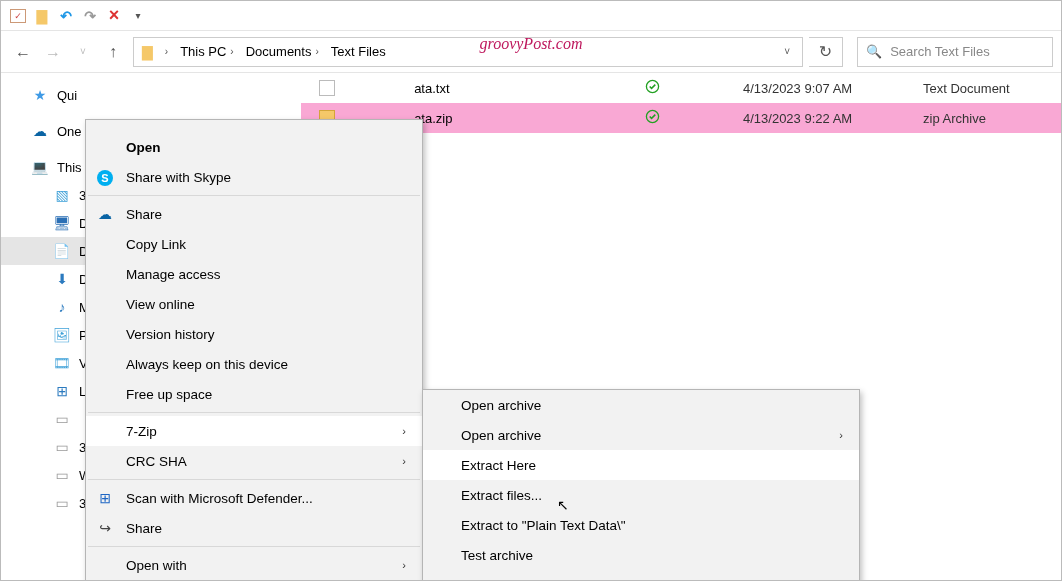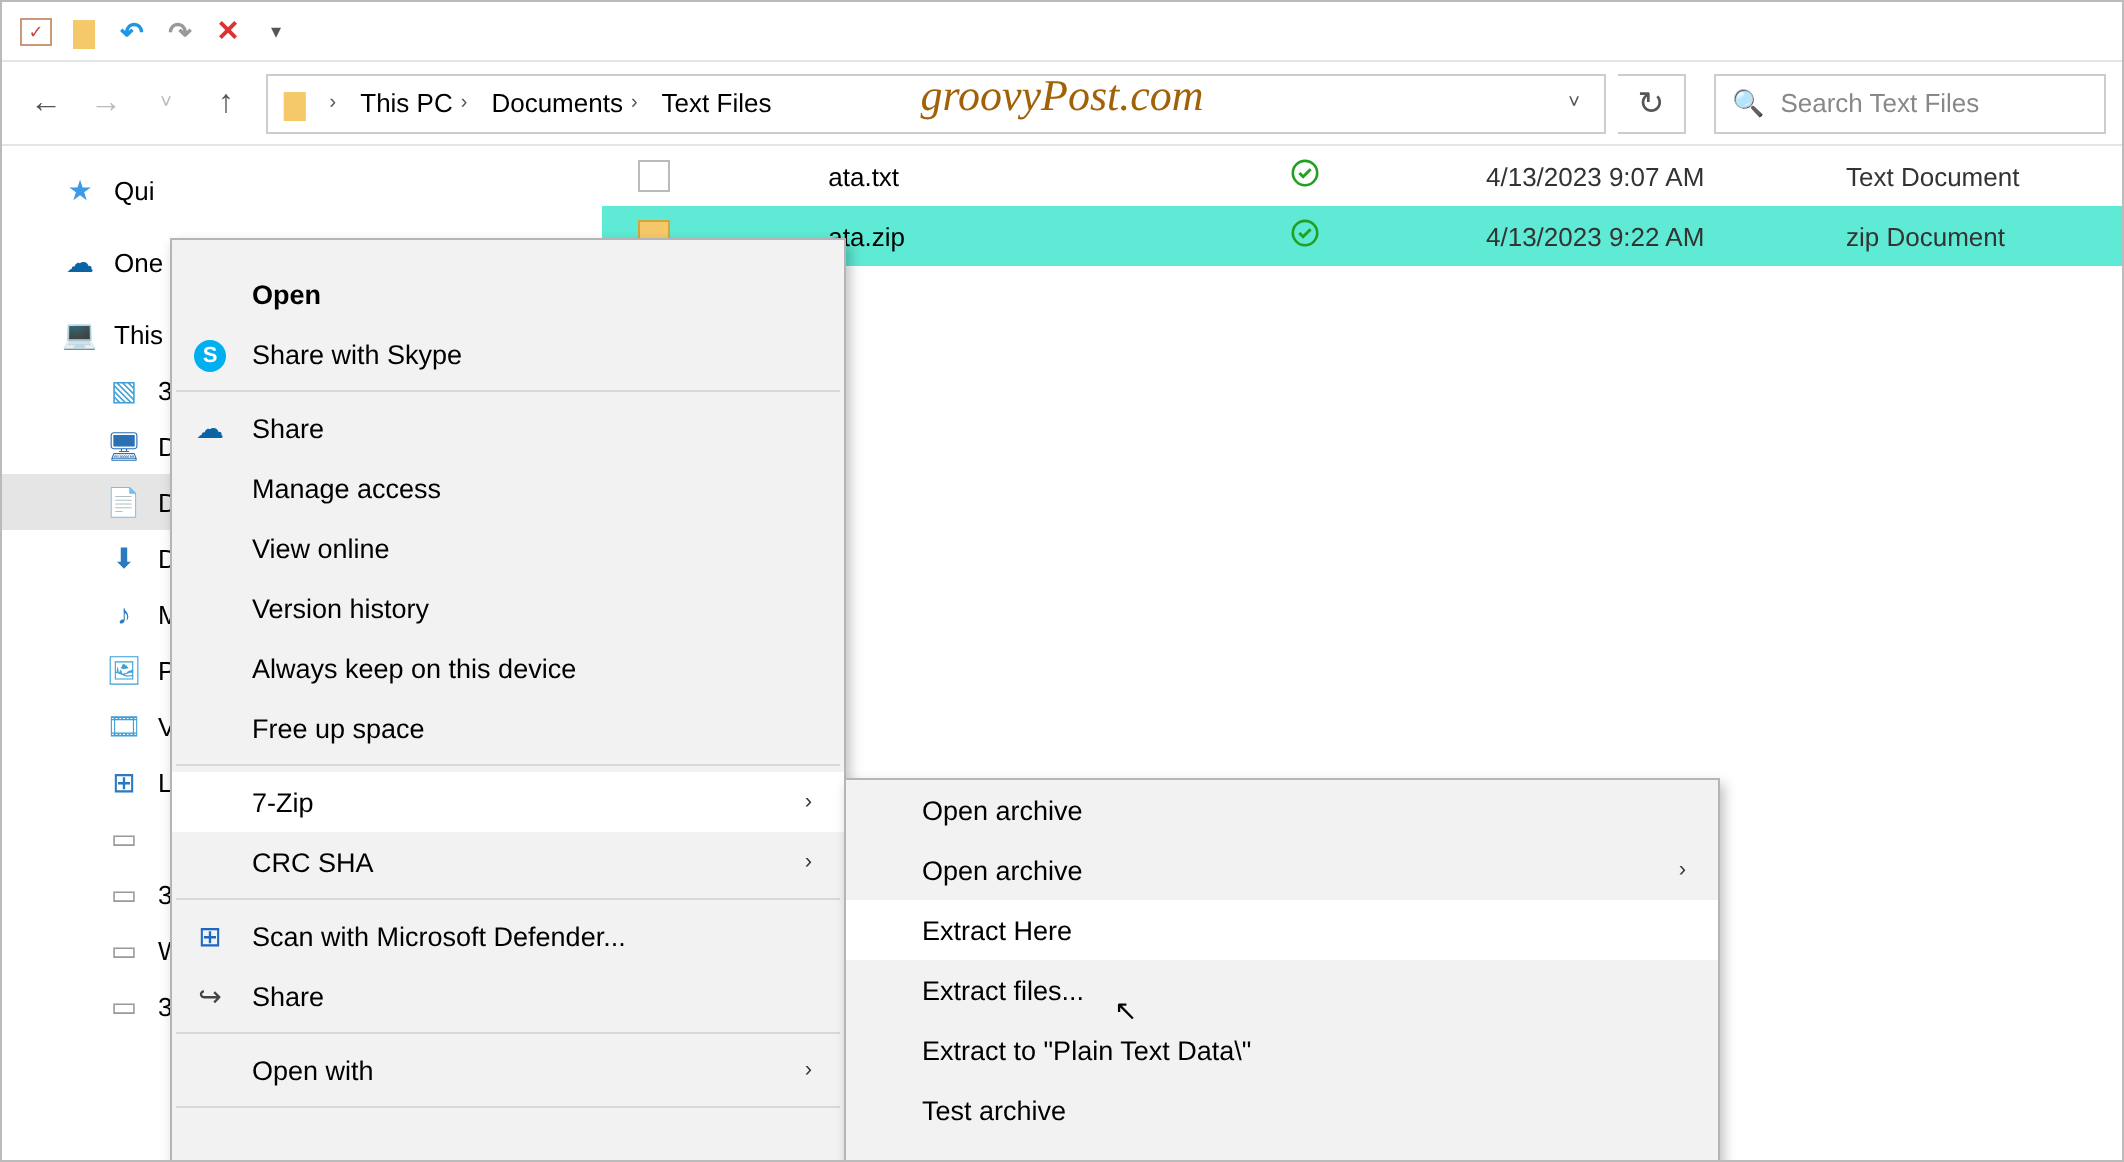--- a/index.html
+++ b/index.html
@@ -1,19 +1,19 @@
 <!DOCTYPE html>
 <html><head>
 <meta charset="utf-8">
 <style>
   * { box-sizing: border-box; margin: 0; padding: 0; font-family: "Segoe UI", Tahoma, sans-serif; }
   body { width: 1062px; height: 581px; background: #fff; overflow: hidden; position: relative; border: 1px solid #bbb; }
   .qat { height: 30px; background: #fff; border-bottom: 1px solid #e5e5e5; display: flex; align-items: center; padding: 0 6px; gap: 2px; }
   .qat-btn { width: 22px; height: 22px; display: flex; align-items: center; justify-content: center; font-size: 14px; }
-  .watermark { position: absolute; left: 50%; top: 34px; transform: translateX(-50%); color: #a16207; font-style: italic; font-family: Georgia, serif; font-size: 22px; pointer-events: none; z-index: 5; }
+  .watermark { position: absolute; left: 50%; top: 34px; transform: translateX(-50%); color: #be185d; font-style: italic; font-family: Georgia, serif; font-size: 16px; pointer-events: none; z-index: 5; }
   .navbar { height: 42px; display: flex; align-items: center; padding: 0 8px; gap: 6px; border-bottom: 1px solid #e5e5e5; }
   .nav-arrows { display: flex; align-items: center; gap: 2px; }
   .nav-btn { width: 28px; height: 28px; display: flex; align-items: center; justify-content: center; color: #555; font-size: 16px; }
   .nav-btn.disabled { color: #bbb; }
   .addr { flex: 1; border: 1px solid #ccc; height: 30px; display: flex; align-items: center; padding: 0 4px; gap: 4px; }
   .addr .folder-ico { color: #f5c869; font-size: 14px; padding: 0 4px; }
   .crumb { display: flex; align-items: center; gap: 4px; font-size: 13px; color: #000; padding: 2px 4px; }
   .crumb .chev { color: #555; font-size: 10px; }
   .addr-drop { margin-left: auto; color: #555; font-size: 10px; padding: 0 8px; }
   .refresh-box { width: 34px; height: 30px; border: 1px solid #ccc; border-left: none; display: flex; align-items: center; justify-content: center; color: #555; }
@@ -26,21 +26,21 @@
   .side-ico { width: 18px; text-align: center; font-size: 14px; }
   .main { flex: 1; position: relative; }
   .cols { display: flex; border-bottom: 1px solid #e8e8e8; height: 34px; align-items: center; font-size: 13px; color: #444; }
   .col { border-right: 1px solid #f0f0f0; padding: 0 12px; height: 100%; display: flex; align-items: center; }
   .col.name { width: 332px; padding-left: 18px; }
   .col.name .sort { margin-left: auto; margin-right: 140px; font-size: 9px; color: #777; }
   .col.status { width: 98px; }
   .col.date { width: 180px; }
   .col.type { flex: 1; }
   .row { display: flex; height: 30px; align-items: center; font-size: 13px; }
-  .row.selected { background: #5eead4; }
+  .row.selected { background: #f9a8d4; }
   .cell { padding: 0 12px; }
   .cell.name { width: 332px; display: flex; align-items: center; gap: 5px; padding-left: 18px; }
   .cell.status { width: 98px; color: #22a022; }
   .cell.date { width: 180px; color: #333; }
   .cell.type { flex: 1; color: #333; }
   .file-ico { width: 16px; height: 16px; display: inline-block; background: #fff; border: 1px solid #bbb; }
   .file-ico.zip { background: #f5c869; border-color: #d4a538; }
   
   .ctx { position: absolute; background: #f2f2f2; border: 1px solid #b5b5b5; box-shadow: 2px 3px 6px rgba(0,0,0,.25); font-size: 13.5px; }
   .ctx.main-ctx { left: 84px; top: 118px; width: 338px; z-index: 20; }
@@ -187,40 +187,43 @@
           <div class="cell name">
             <span class="file-ico zip"></span>
             <span style="visibility:hidden">Plain Text D</span>
             <span>ata.zip</span>
           </div>
           <div class="cell status"><svg class="check-circle" viewBox="0 0 16 16">
               <circle cx="8" cy="8" r="6.5" fill="none" stroke="#22a022" stroke-width="1.4"></circle>
               <path d="M5 8l2 2 4-4" fill="none" stroke="#22a022" stroke-width="1.6"></path>
             </svg></div>
           <div class="cell date">4/13/2023 9:22 AM</div>
-          <div class="cell type">zip Document</div>
+          <div class="cell type">zip Archive</div>
         </div>
       </div>
   </div>
 </div>
 
 <div class="ctx main-ctx" id="ctx-main">
     <div class="ctx-item bold">
       <span>Open</span>
     </div>
     <div class="ctx-item">
       <span class="ctx-ico"><span style="background:#00aff0;color:#fff;border-radius:50%;display:inline-block;width:16px;height:16px;line-height:16px;font-size:11px;font-weight:bold">S</span></span>
       <span>Share with Skype</span>
     </div>
     <div class="ctx-sep"></div>
     <div class="ctx-item">
       <span class="ctx-ico" style="color: rgb(10, 100, 164);">☁</span>
       <span>Share</span>
     </div>
     <div class="ctx-item">
+      <span>Copy Link</span>
+    </div>
+    <div class="ctx-item">
       <span>Manage access</span>
     </div>
     <div class="ctx-item">
       <span>View online</span>
     </div>
     <div class="ctx-item">
       <span>Version history</span>
     </div>
     <div class="ctx-item">
       <span>Always keep on this device</span>

